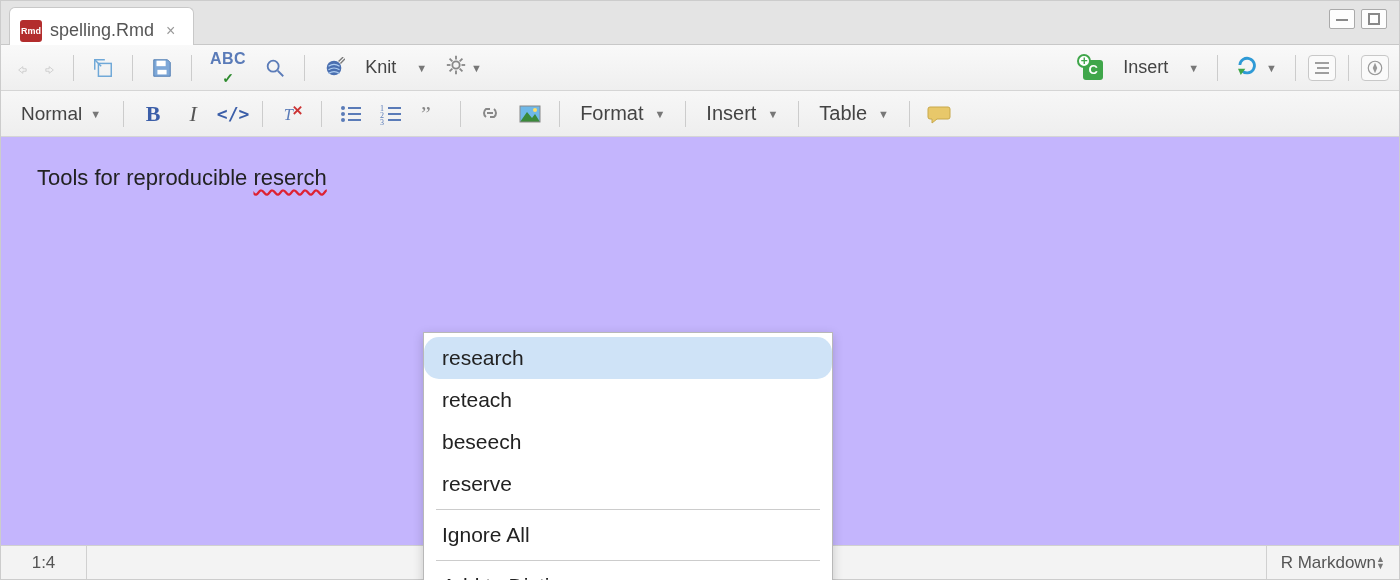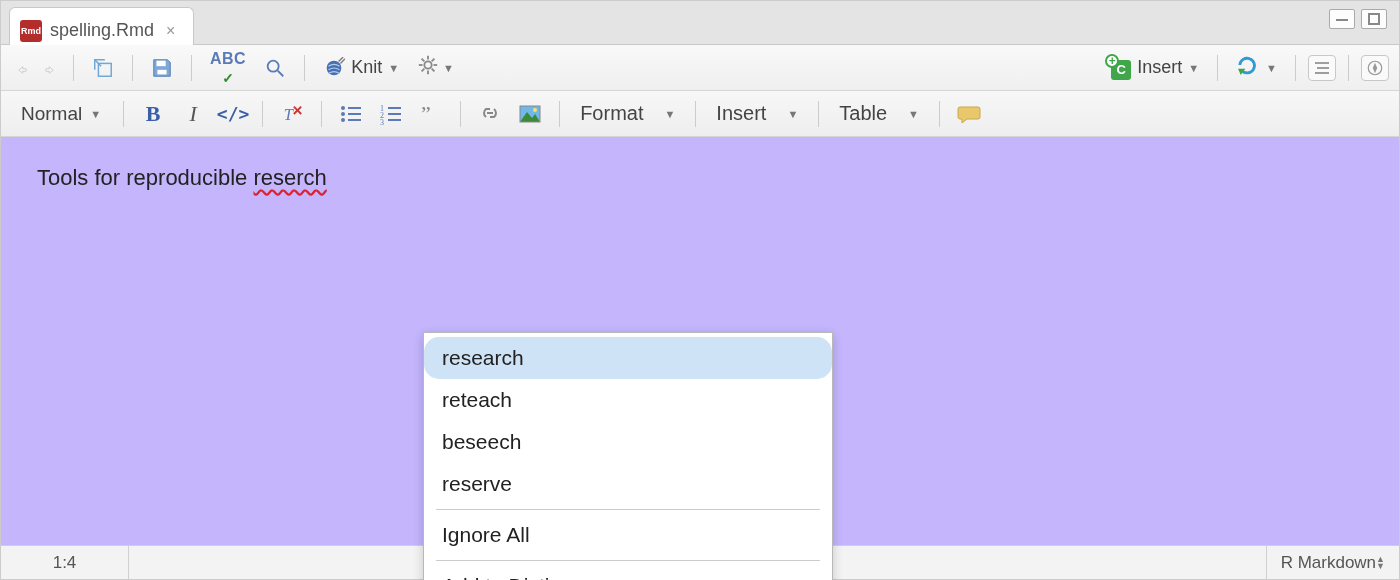--- a/index.html
+++ b/index.html
@@ -19,50 +19,50 @@
   .toolbar1 { height: 46px; background: linear-gradient(#f9f9f9,#efefef); border-bottom: 1px solid #d5d5d5; display: flex; align-items: center; padding: 0 10px; gap: 6px; font-size: 18px; color: #444; }
   .sep { width: 1px; height: 26px; background: #ccc; margin: 0 6px; }
   .tbtn { padding: 4px 6px; border-radius: 4px; display: inline-flex; align-items: center; gap: 4px; }
   .arrow { width: 22px; height: 22px; display: inline-block; }
   .arrow svg { width: 100%; height: 100%; }
   .save-ico svg, .popout-ico svg, .find-ico svg { width: 22px; height: 22px; }
   .abc { display: inline-flex; flex-direction: column; align-items: center; line-height: 1; }
   .abc-t { font-size: 16px; font-weight: bold; color: #5a7bb8; letter-spacing: 0.5px; }
   .abc-c { color: #2e8b2e; font-size: 14px; font-weight: bold; }
   .yarn { width: 22px; height: 22px; }
-  .knit { display: inline-flex; align-items: center; gap: 6px; }
+  .knit { display: inline-flex; align-items: center; gap: 20px; }
   .dd { font-size: 11px; color: #777; }
   .gear svg { width: 22px; height: 22px; }
   .spacer { flex: 1; }
   .insert-ico { width: 24px; height: 24px; position: relative; }
   .insert-ico .c { width: 20px; height: 20px; background: #3fa64a; border-radius: 3px; color: #fff; font-weight: bold; font-size: 13px; display: flex; align-items: center; justify-content: center; position: absolute; right: 0; bottom: 0; }
   .insert-ico .p { position: absolute; left: -2px; top: -2px; width: 14px; height: 14px; border-radius: 50%; background: #fff; border: 2px solid #3fa64a; color: #3fa64a; font-weight: bold; font-size: 12px; line-height: 10px; text-align: center; }
   .run-ico svg { width: 26px; height: 22px; }
   .outline-ico, .compass-ico { width: 28px; height: 26px; border: 1px solid #c8c8c8; border-radius: 4px; background: #fafafa; display: inline-flex; align-items: center; justify-content: center; }
   
   .toolbar2 { height: 46px; background: linear-gradient(#f7f7f7,#eeeeee); border-bottom: 1px solid #d5d5d5; display: flex; align-items: center; padding: 0 10px; gap: 6px; font-size: 19px; color: #444; }
   .style-dd { padding: 4px 10px; font-size: 19px; display: flex; align-items: center; gap: 8px; }
   .fmt { width: 34px; height: 30px; display: inline-flex; align-items: center; justify-content: center; font-family: Georgia,serif; }
   .bold { font-weight: bold; color: #3b5ea8; font-size: 22px; }
   .italic { font-style: italic; color: #555; font-size: 22px; }
   .code { color: #3b5ea8; font-family: monospace; font-size: 18px; font-weight: bold; }
   .clearfmt svg { width: 24px; height: 22px; }
   .ul-ico svg, .ol-ico svg, .quote-ico svg, .link-ico svg, .img-ico svg, .comment-ico svg { width: 24px; height: 22px; }
-  .menu { display: inline-flex; align-items: center; gap: 21px; padding: 4px 8px; font-size: 20px; }
+  .menu { display: inline-flex; align-items: center; gap: 11px; padding: 4px 8px; font-size: 20px; }
   
   .editor { flex: 1; background: #c4b5fd; position: relative; padding: 28px 36px; font-size: 22px; color: #222; }
   .misspell { text-decoration: underline wavy #d23; text-decoration-skip-ink: none; text-underline-offset: 4px; }
   
   .ctx { position: absolute; left: 422px; top: 195px; width: 410px; background: #fff; border: 1px solid #b8b8b8; box-shadow: 0 3px 10px rgba(0,0,0,0.18); padding: 4px 0; font-size: 21px; }
   .ctx-item { padding: 9px 18px; border-radius: 15px; }
   .ctx-item.sel { background: #cfe3f7; }
   .ctx-div { height: 1px; background: #ccc; margin: 4px 12px; }
   
   .status { height: 34px; border-top: 1px solid #d0d0d0; background: #f3f3f3; display: flex; align-items: center; font-size: 17px; color: #555; }
-  .status-pos { width: 128px; text-align: center; border-right: 1px solid #d0d0d0; height: 100%; display: flex; align-items: center; justify-content: center; }
+  .status-pos { width: 86px; text-align: center; border-right: 1px solid #d0d0d0; height: 100%; display: flex; align-items: center; justify-content: center; }
   .status-msg { flex: 1; }
   .status-lang { border-left: 1px solid #d0d0d0; height: 100%; padding: 0 14px; display: flex; align-items: center; gap: 0; }
   .spin { display: inline-flex; flex-direction: column; font-size: 9px; line-height: 7px; color: #777; }
 </style>
 </head>
 <body>
 
 <div class="window">
 
   <div class="tabbar">

